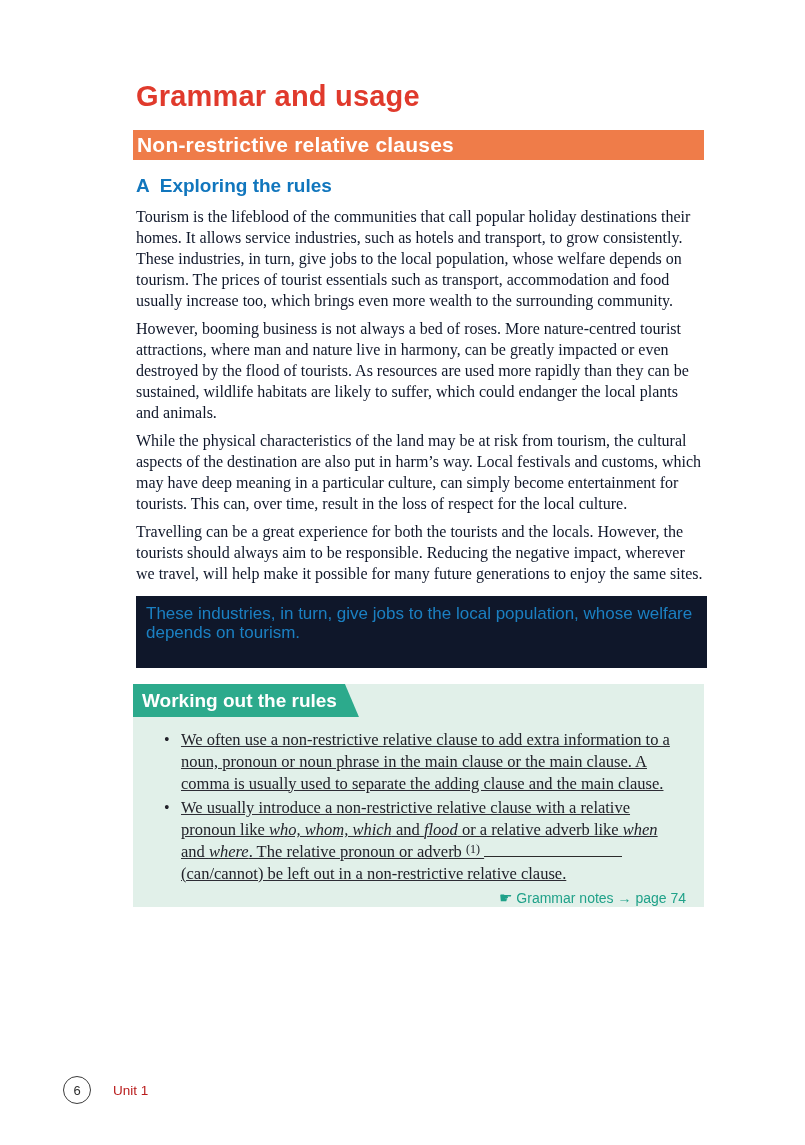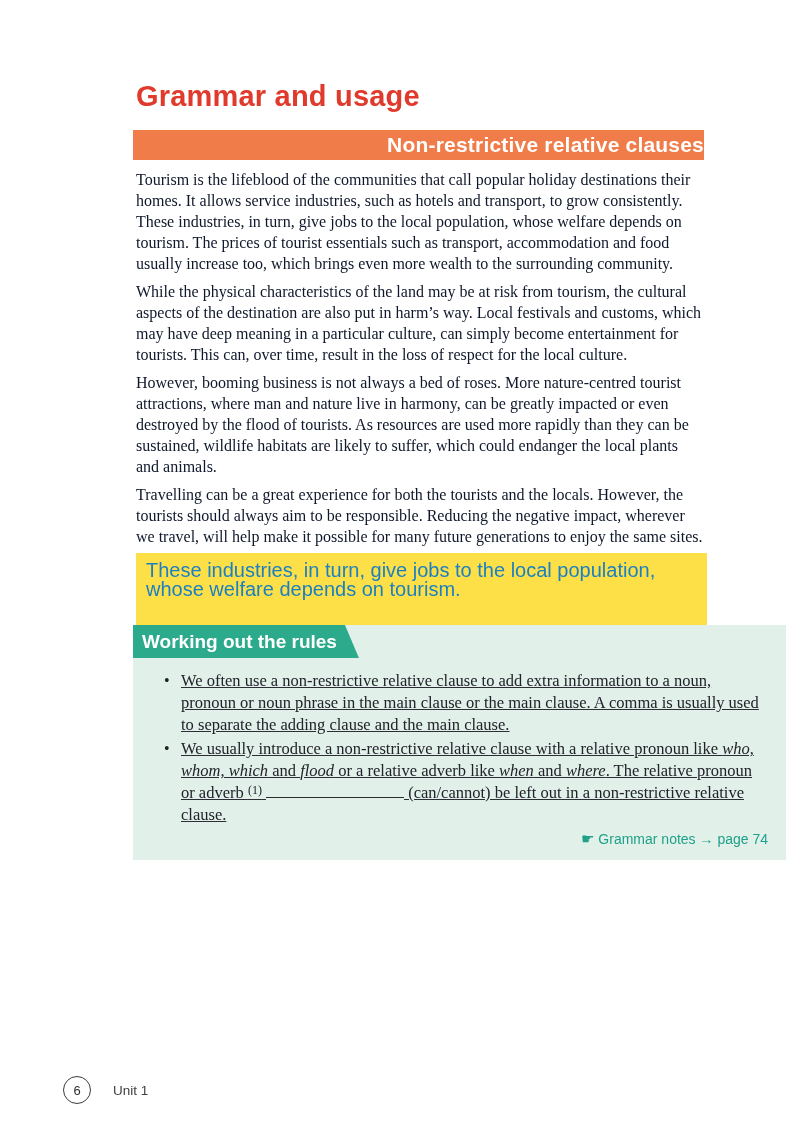--- a/index.html
+++ b/index.html
@@ -14,21 +14,21 @@
   h1.page-title {
     margin-top:80px;
     font-size:29px; font-weight:bold; letter-spacing:0.2px;
     color:#e03a2c;
     font-family:"Liberation Sans", sans-serif;
   }
   .topic-banner {
     margin-top:17px; margin-left:-3px; width:571px; height:30px;
     background:#ef7c49; color:#ffffff;
     font-size:21px; font-weight:bold;
-    line-height:30px; padding-left:4px; letter-spacing:0.2px;text-align:right;
+    line-height:30px; padding-left:4px; letter-spacing:0.2px;
   }
   h2.section-heading {
     margin-top:15px;
     font-size:19px; font-weight:bold; color:#1176bd;
   }
   h2.section-heading .sec-letter { margin-right:10px; }
 
   p.intro {
     margin-top:13px;
     font-style:italic; font-size:15px; line-height:21px; color:#26262b;
@@ -37,28 +37,28 @@
 
   .article p {
     margin-top:7px;
     font-family:"Liberation Serif", serif;
     font-size:16px; line-height:21px; color:#0f172a;
     text-align:left;
   }
   .article p:first-child { margin-top:9px; }
 
   .answer-box {
-    margin-top:6px; width:571px; height:72px;
-    background:#fde047; padding:8px 10px;
-    font-size:20px; color:#1b80c2; line-height:19px;
+    margin-top:12px; width:571px; height:72px;
+    background:#0f172a; padding:8px 10px;
+    font-size:17px; color:#1b80c2; line-height:19px;
   }
 
   .rules-box {
-    margin-left:-3px; width:653px;
-    background:#e1f0e9; padding-bottom:12px;
+    margin-top:16px; margin-left:-3px; width:571px;
+    background:#e1f0e9; 
     position:relative;
   }
   .rules-banner {
     display:inline-block; height:33px; line-height:33px;
     background:#2caa8c; color:#ffffff;
     font-size:19px; font-weight:bold;
     padding:0 22px 0 9px;
     clip-path:polygon(0 0, calc(100% - 14px) 0, 100% 100%, 0 100%);
   }
   .rules-box ul { list-style:none; padding:12px 26px 0 30px;text-decoration:underline; }
@@ -82,39 +82,40 @@
     color:#1fa189; font-size:14px;
   }
   .grammar-note .hand { font-size:15px; margin-right:4px; }
 
   .footer { position:absolute; left:63px; top:1076px; display:flex; align-items:center; }
   .page-circle {
     width:28px; height:28px; border:1.5px solid #3c3c3c; border-radius:50%;
     display:flex; align-items:center; justify-content:center;
     font-size:13px; color:#2d2d2d;
   }
-  .unit-label { margin-left:22px; font-size:13.5px; color:#404040; }
+  .unit-label { margin-left:22px; font-size:13.5px; color:#b91c1c; }
 </style>
 </head>
 <body>
 
 <div class="content">
 
   <h1 class="page-title">Grammar and usage</h1>
 
   <div class="topic-banner">
     <span>Non-restrictive relative clauses</span>
   </div>
 
+  <h2 class="section-heading"><span class="sec-letter">A</span><span>Exploring the rules</span></h2>
 
 
   <div class="article">
     <p>Tourism is the lifeblood of the communities that call popular holiday destinations their homes. It allows service industries, such as hotels and transport, to grow consistently. These industries, in turn, give jobs to the local population, whose welfare depends on tourism. The prices of tourist essentials such as transport, accommodation and food usually increase too, which brings even more wealth to the surrounding community.</p>
+    <p>However, booming business is not always a bed of roses. More nature-centred tourist attractions, where man and nature live in harmony, can be greatly impacted or even destroyed by the flood of tourists. As resources are used more rapidly than they can be sustained, wildlife habitats are likely to suffer, which could endanger the local plants and animals.</p>
     <p>While the physical characteristics of the land may be at risk from tourism, the cultural aspects of the destination are also put in harm’s way. Local festivals and customs, which may have deep meaning in a particular culture, can simply become entertainment for tourists. This can, over time, result in the loss of respect for the local culture.</p>
-    <p>However, booming business is not always a bed of roses. More nature-centred tourist attractions, where man and nature live in harmony, can be greatly impacted or even destroyed by the flood of tourists. As resources are used more rapidly than they can be sustained, wildlife habitats are likely to suffer, which could endanger the local plants and animals.</p>
     <p>Travelling can be a great experience for both the tourists and the locals. However, the tourists should always aim to be responsible. Reducing the negative impact, wherever we travel, will help make it possible for many future generations to enjoy the same sites.</p>
   </div>
 
   <div class="answer-box">
     <span>These industries, in turn, give jobs to the local population, whose welfare depends on tourism.</span>
   </div>
 
   <div class="rules-box">
     <div class="rules-banner">Working out the rules</div>
     <ul>

